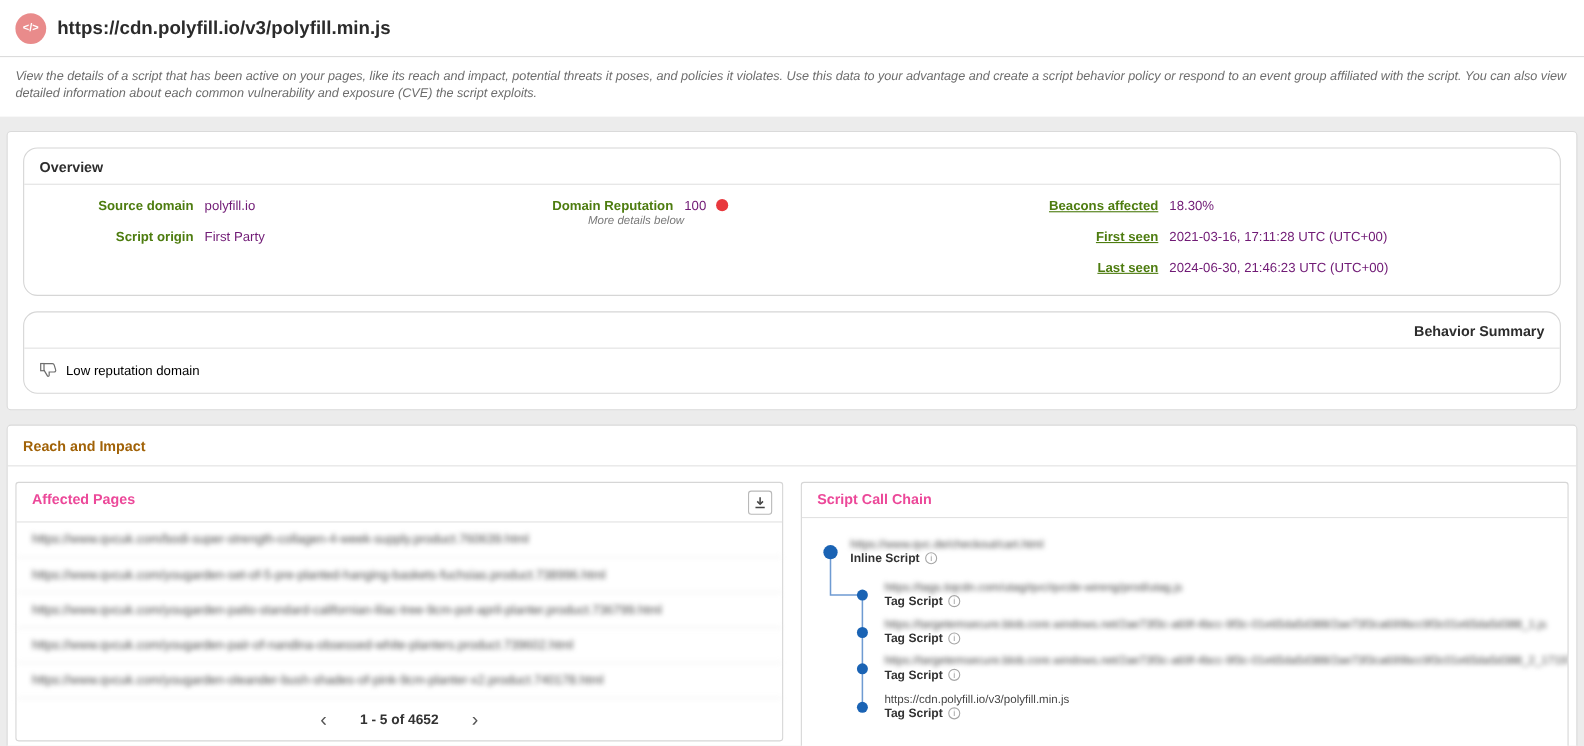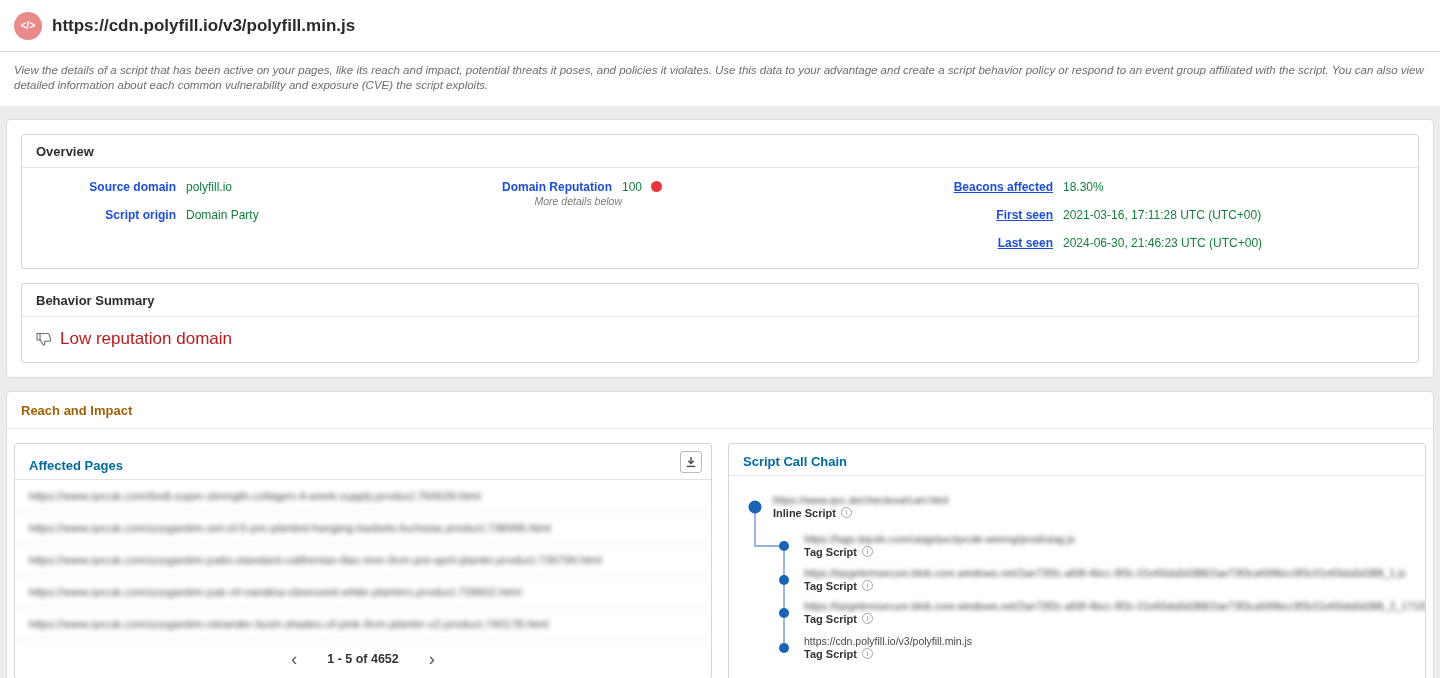--- a/index.html
+++ b/index.html
@@ -20,51 +20,51 @@
   .page-title { font-size:17px; font-weight:700; color:#2b2b2b; }
 
   
   .desc { background:#fff; padding:11px 14px 13px;
           font-style:italic; color:#6d6d6d; font-size:11.5px; line-height:15px; }
 
   
   .outer { background:#fff; border:1px solid #dadada; border-radius:4px; margin:13px 6px 0; }
   .outer1 { padding:7px; }
 
-  .cardsec { border:1px solid #d6d6d6; border-radius:3px; background:#fff; margin:7px; }
-  .cardsec + .cardsec { margin-top:14px; }
+  .cardsec { border:1px solid #d6d6d6; border-radius:13px; background:#fff; margin:7px; }
+  .cardsec + .cardsec { margin-top:14px;text-align:right; }
   .sec-head { padding:9px 14px 8px; font-size:13px; font-weight:700; color:#2d2d2d;
               border-bottom:1px solid #e2e2e2; }
 
   
   .ov-body { display:grid; grid-template-columns:1fr 1fr 1fr; padding:12px 14px 4px; }
   .frow { display:flex; align-items:baseline; margin-bottom:14px; }
-  .flabel { text-align:right; font-weight:700; font-size:12px; color:#1d4ed8; flex:none; }
+  .flabel { text-align:right; font-weight:700; font-size:12px; color:#4d7c0f; flex:none; }
   .c1 .flabel { width:140px; }
   .c2 .flabel { width:120px; }
   .c3 .flabel { width:105px;text-decoration:underline; }
-  .fvalue { margin-left:10px; font-size:12px; color:#15803d; }
+  .fvalue { margin-left:10px; font-size:12px; color:#701a75; }
   .dot-red { display:inline-block; width:11px; height:11px; border-radius:50%;
              background:#e8383d; margin-left:9px; vertical-align:-1px; }
   .fnote { width:130px; text-align:right; font-size:10.5px; font-style:italic;
            color:#7a7a7a; margin-top:-10px; margin-bottom:10px; }
   .reprow { margin-bottom:11px; }
 
   
   .bs-body { padding:12px 14px 13px; display:flex; align-items:center; gap:8px;
-             font-size:17px; color:#b91c1c; }
+             font-size:12px; color:#000000; }
 
   
   .ri-head { padding:11px 14px 10px; font-size:13px; font-weight:700; color:#a16207;
              border-bottom:1px solid #e2e2e2; }
   .panels { display:flex; align-items:flex-start; gap:16px; padding:14px 7px 6px; }
   .panel { border:1px solid #d6d6d6; border-radius:3px; background:#fff; }
-  .panel-head { display:flex; align-items:flex-end; justify-content:space-between;
+  .panel-head { display:flex; align-items:flex-start; justify-content:space-between;
                 padding:7px 9px 6px 14px; border-bottom:1px solid #e2e2e2;
-                font-size:13px; font-weight:700; color:#0369a1; min-height:32px; }
+                font-size:13px; font-weight:700; color:#ec4899; min-height:32px; }
   .panel.ap { width:698px; flex:none; }
   .panel.scc { flex:1; }
 
   .dl-btn { width:22px; height:22px; border:1px solid #b9b9b9; border-radius:3px;
             background:#fff; display:flex; align-items:center; justify-content:center;
             cursor:pointer; padding:0; }
 
   .ap-row { padding:10px 14px 9px; font-size:11.5px; color:#4a4a4a;
             border-bottom:1px solid #ededed; white-space:nowrap; overflow:hidden; }
   .blurred { filter:blur(2.6px); }
@@ -104,21 +104,21 @@
     <div class="sec-head">Overview</div>
     <div class="ov-body">
 
       <div class="c1">
         <div class="frow">
           <div class="flabel">Source domain</div>
           <div class="fvalue">polyfill.io</div>
         </div>
         <div class="frow">
           <div class="flabel">Script origin</div>
-          <div class="fvalue">Domain Party</div>
+          <div class="fvalue">First Party</div>
         </div>
       </div>
 
       <div class="c2">
         <div class="frow reprow">
           <div class="flabel">Domain Reputation</div>
           <div class="fvalue">
             <span>100</span><span class="dot-red"></span>
           </div>
         </div>

